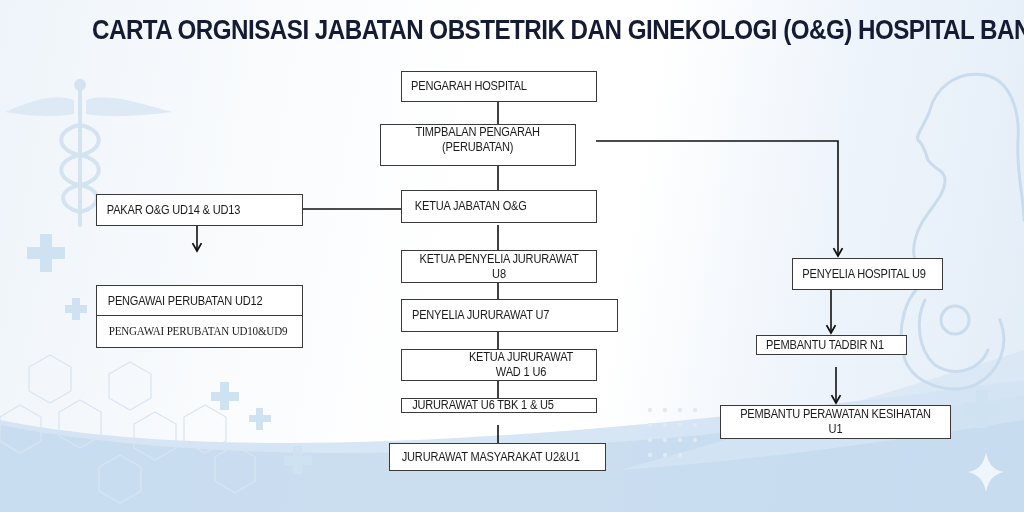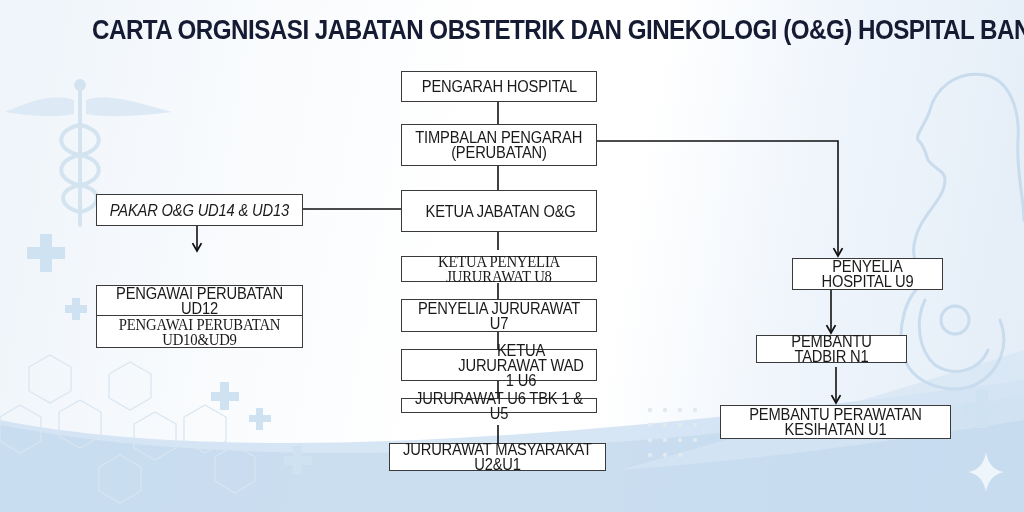--- a/index.html
+++ b/index.html
@@ -10,22 +10,22 @@
     }
     .bg-layer { position: absolute; inset: 0; pointer-events: none; }
     .title {
       position: absolute; left: 92px; top: 14px; width: 930px;
       font-family: "Liberation Sans", sans-serif; font-weight: bold;
       font-size: 27.5px; letter-spacing: -0.6px; color: #141b33;
       white-space: nowrap; transform: scaleX(0.88); transform-origin: left top;
     }
     .box {
       position: absolute; background: #ffffff; border: 1.3px solid #3a3a3a;
-      box-sizing: border-box; display: flex; align-items: center; justify-content: center;
-      text-align: center; color: #1a1a1a; font-size: 16px; line-height: 15px;
+      box-sizing: border-box; display: flex; align-items: center; justify-content: flex-start;
+      text-align: center; color: #1a1a1a; font-size: 12px; line-height: 15px;
       letter-spacing: -0.2px; padding: 0 4px;
     }
     .box span { display: block; transform: scaleX(0.92); }
     svg.lines { position: absolute; left: 0; top: 0; }
   </style>
 </head>
 <body>
 
 <svg class="bg-layer" width="1024" height="512" viewBox="0 0 1024 512">
 
@@ -121,54 +121,54 @@
 
     <polyline points="596,141 838,141 838,256" marker-end="url(#arrow)"></polyline>
     <line x1="831" y1="290" x2="831" y2="333" marker-end="url(#arrow)"></line>
     <line x1="836" y1="367" x2="836" y2="403" marker-end="url(#arrow)"></line>
   </g>
 </svg>
 
 <div class="box" style="left:401px;top:71px;width:196px;height:31px;">
   <span>PENGARAH HOSPITAL</span>
 </div>
-<div class="box" style="left:401px;top:124px;width:196px;height:42px;flex-direction:column;">
+<div class="box" style="left:380px;top:124px;width:196px;height:42px;flex-direction:column;">
   <span>TIMPBALAN PENGARAH</span>
   <span>(PERUBATAN)</span>
 </div>
-<div class="box" style="left:401px;top:190px;width:196px;height:42px;padding-left:8px;">
+<div class="box" style="left:401px;top:190px;width:196px;height:33px;padding-left:8px;">
   <span>KETUA JABATAN O&amp;G</span>
 </div>
-<div class="box" style="left:401px;top:256px;width:196px;height:26px;font-family:Liberation Serif, serif;">
+<div class="box" style="left:401px;top:250px;width:196px;height:33px;">
   <span>KETUA PENYELIA JURURAWAT U8</span>
 </div>
-<div class="box" style="left:401px;top:299px;width:196px;height:33px;">
+<div class="box" style="left:401px;top:299px;width:217px;height:33px;">
   <span>PENYELIA JURURAWAT U7</span>
 </div>
 <div class="box" style="left:401px;top:349px;width:196px;height:32px;padding-left:48px;">
   <span>KETUA JURURAWAT WAD 1 U6</span>
 </div>
 <div class="box" style="left:401px;top:398px;width:196px;height:15px;">
   <span>JURURAWAT U6 TBK 1 &amp; U5</span>
 </div>
 <div class="box" style="left:389px;top:443px;width:217px;height:28px;">
   <span>JURURAWAT MASYARAKAT U2&amp;U1</span>
 </div>
 
-<div class="box" style="left:96px;top:194px;width:207px;height:32px;font-style:italic;">
+<div class="box" style="left:96px;top:194px;width:207px;height:32px;">
   <span>PAKAR O&amp;G UD14 &amp; UD13</span>
 </div>
 <div class="box" style="left:96px;top:253px;width:207px;height:32px;margin-top:32px;">
   <span>PENGAWAI PERUBATAN UD12</span>
 </div>
 <div class="box" style="left:96px;top:315px;width:207px;height:33px;font-family:Liberation Serif, serif;">
   <span>PENGAWAI PERUBATAN UD10&amp;UD9</span>
 </div>
 
 <div class="box" style="left:792px;top:258px;width:151px;height:32px;">
   <span>PENYELIA HOSPITAL U9</span>
 </div>
-<div class="box" style="left:756px;top:335px;width:151px;height:28px;">
+<div class="box" style="left:756px;top:335px;width:151px;height:20px;">
   <span>PEMBANTU TADBIR N1</span>
 </div>
 <div class="box" style="left:720px;top:405px;width:231px;height:34px;">
   <span>PEMBANTU PERAWATAN KESIHATAN U1</span>
 </div>
 
 </body></html>

